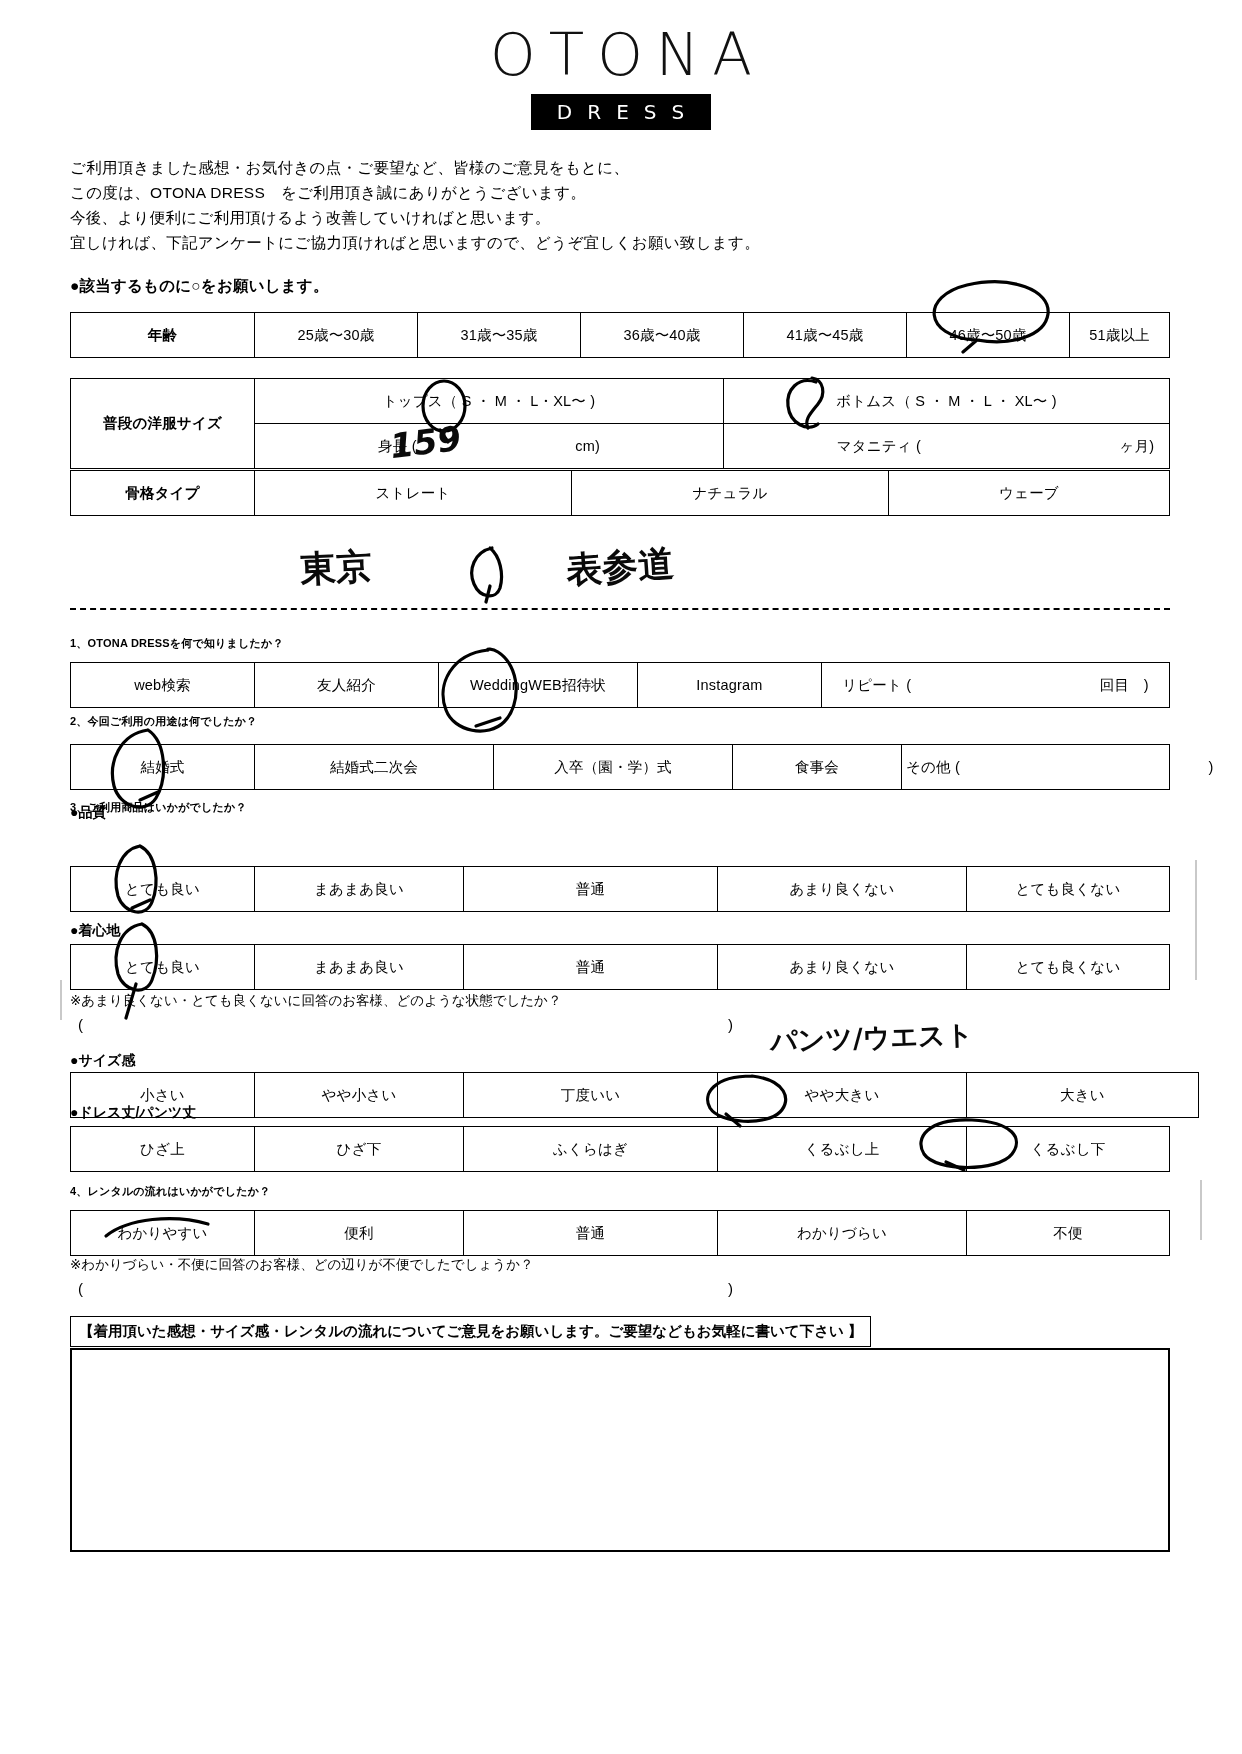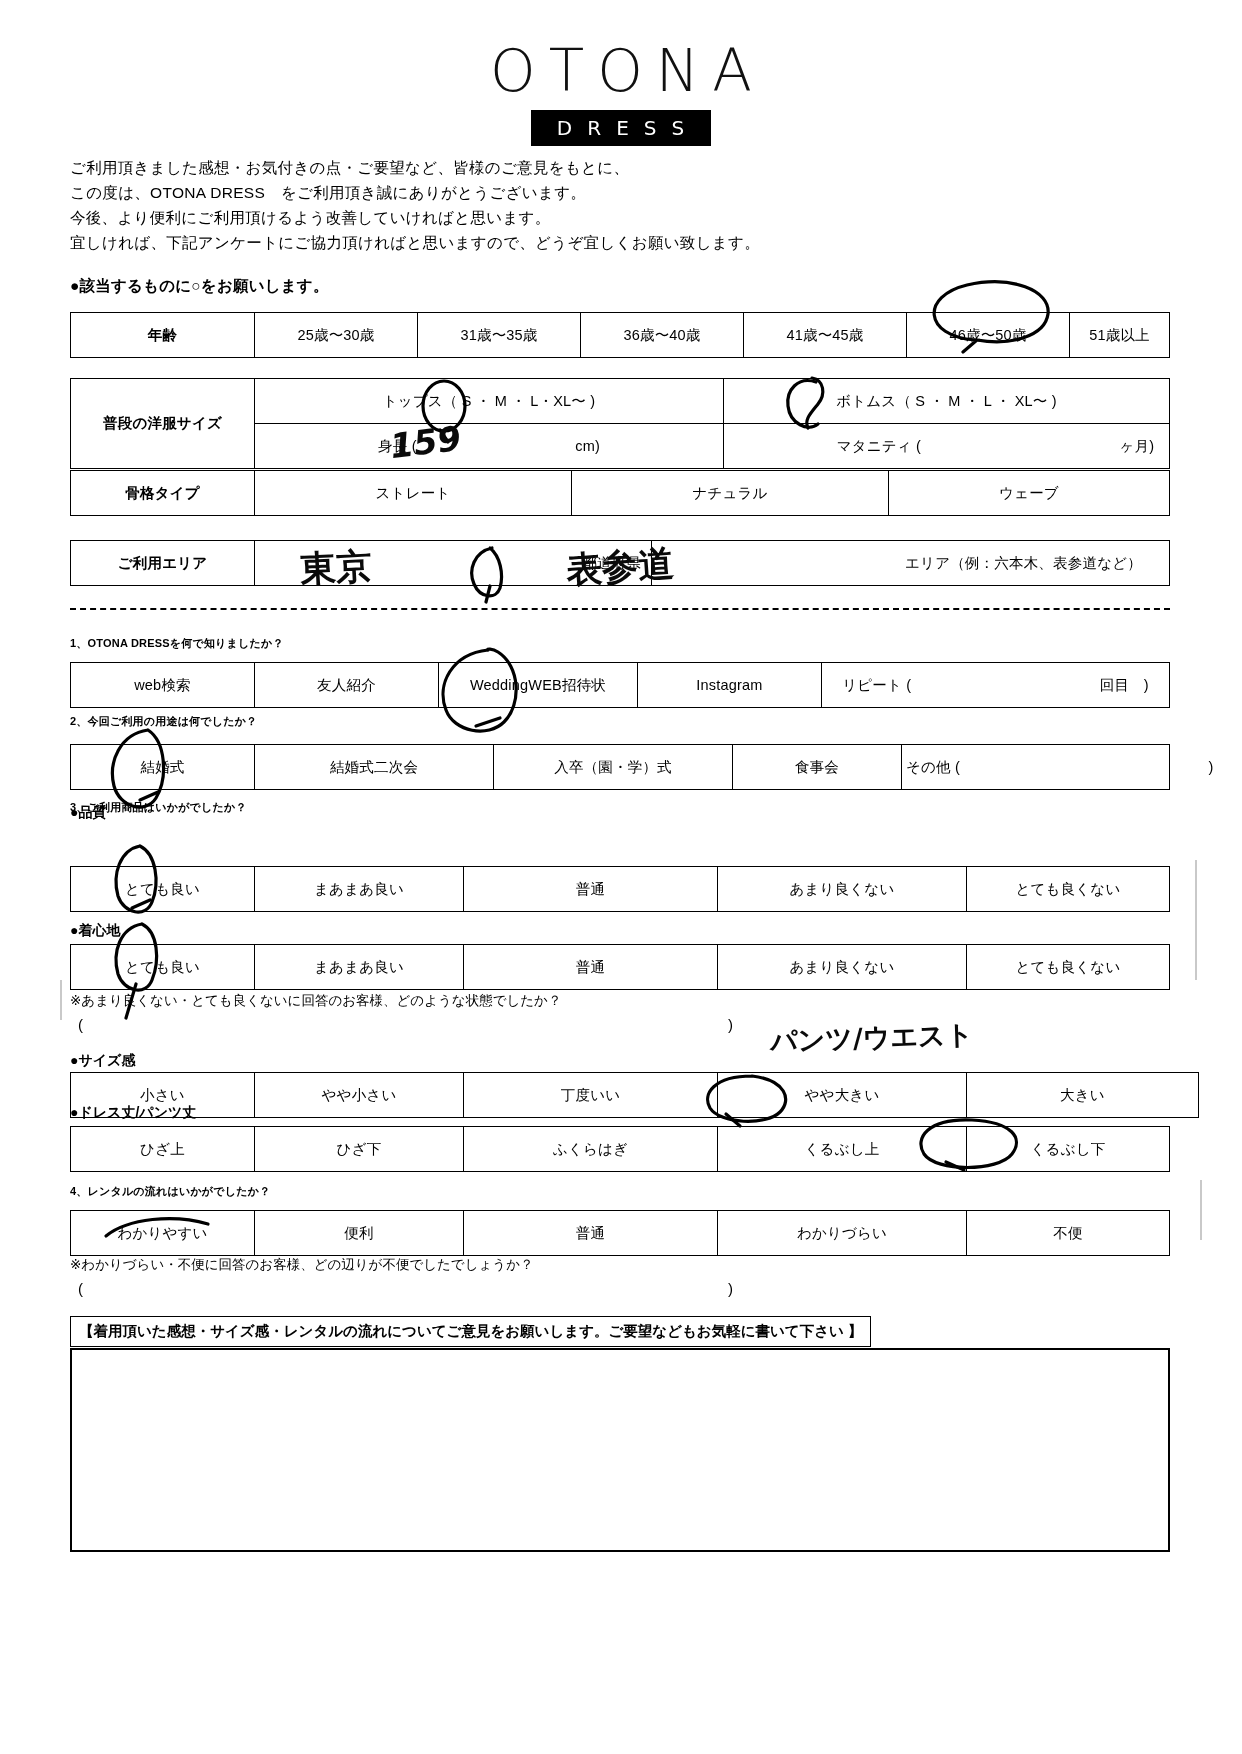--- a/index.html
+++ b/index.html
@@ -19,21 +19,20 @@
     position: absolute;
     inset: 0;
     padding: 0;
   }
 
   
   .logo-wrap {
     width: 100%;
     text-align: center;
     padding-top: 26px;
-    margin-top: 16px;
   }
   .logo-otona {
     font-family: "DejaVu Sans", sans-serif;
     font-size: 58px;
     letter-spacing: 13px;
     font-weight: 300;
     line-height: 1;
     padding-left: 13px;
     color: #111;
   }
@@ -227,33 +226,20 @@
     <tbody>
         <tr>
       <td class="rowlabel" style="width:175px;">骨格タイプ</td>
       <td style="width:308px;">ストレート</td>
       <td style="width:308px;">ナチュラル</td>
       <td>ウェーブ</td>
     </tr>
   </tbody>
     </table>
 
-  <table class="grid" style="left:70px; top:540px; width:1100px;">
-    <tbody>
-        <tr>
-      <td class="rowlabel" style="width:175px;">ご利用エリア</td>
-      <td style="width:382px; text-align:right; padding-right:10px;">
-        <span>都道府県</span>
-      </td>
-      <td class="left" style="padding-left:230px;">
-        <span>エリア（例：六本木、表参道など）</span>
-      </td>
-    </tr>
-  </tbody>
-    </table>
 
   <div class="hand-text" style="left:300px; top:544px; font-size:36px; transform:rotate(-3deg);">東京</div>
 
   <svg class="ink" style="left:466px; top:542px;" width="60" height="62">
     <path d="M26 6 C 8 10, 2 28, 8 42 C 14 56, 30 58, 34 46 C 38 32, 34 14, 24 6"></path>
     <path d="M24 44 L20 60"></path>
   </svg>
 
   <div class="hand-text" style="left:566px; top:543px; font-size:36px; transform:rotate(-4deg);">表参道</div>
 

